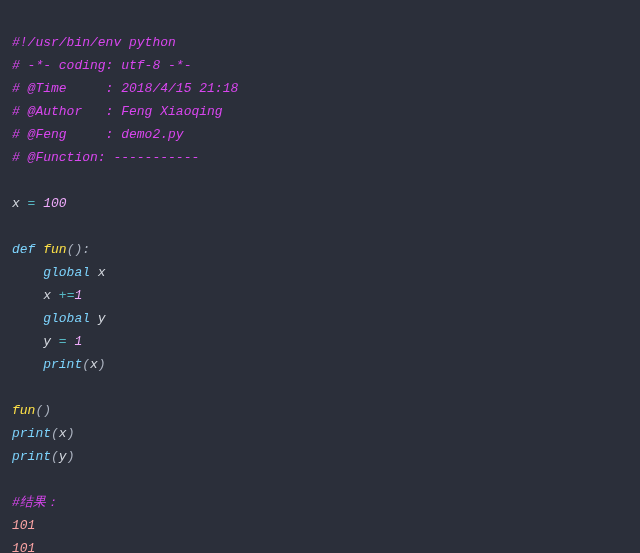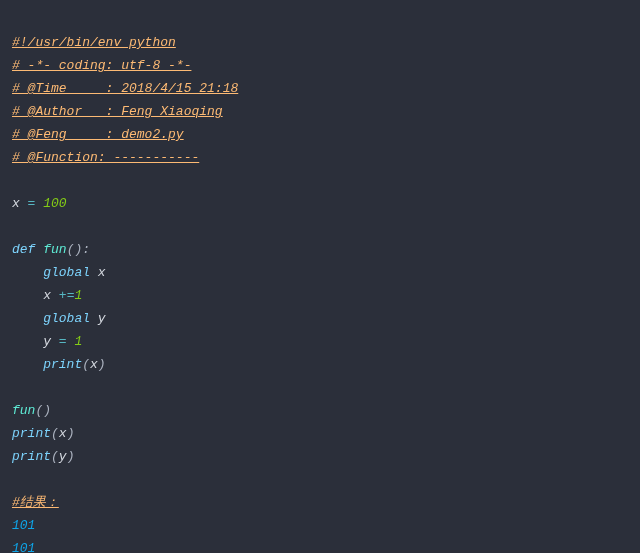--- a/index.html
+++ b/index.html
@@ -12,28 +12,28 @@
     line-height: 23px;
     width: 640px;
     height: 553px;
     overflow: hidden;
     box-sizing: border-box;
   }
   .code-area {
     padding: 8px 12px;
     white-space: pre;
   }
-  .comment { color: #fdba74; text-decoration: underline; }
+  .comment { color: #d946ef; }
   .kw      { color: #7dd3fc; }  
-  .fn      { color: #5eead4; font-style: italic; }  
+  .fn      { color: #fde047; font-style: italic; }  
   .ident   { color: #d4d8df; }  
   .op      { color: #56b6c2; }  
   .plain   { color: #abb2bf; }
-  .num     { color: #84cc16; text-align: center; }  
-  .out     { color: #0ea5e9; }  
+  .num     { color: #f0abfc; text-align: center; }  
+  .out     { color: #fca5a5; }  
 </style>
 </head>
 <body>
 
 <div class="code-area">
 <span class="comment">#!/usr/bin/env python</span>
 <span class="comment"># -*- coding: utf-8 -*-</span>
 <span class="comment"># @Time     : 2018/4/15 21:18</span>
 <span class="comment"># @Author   : Feng Xiaoqing</span>
 <span class="comment"># @Feng     : demo2.py</span>

